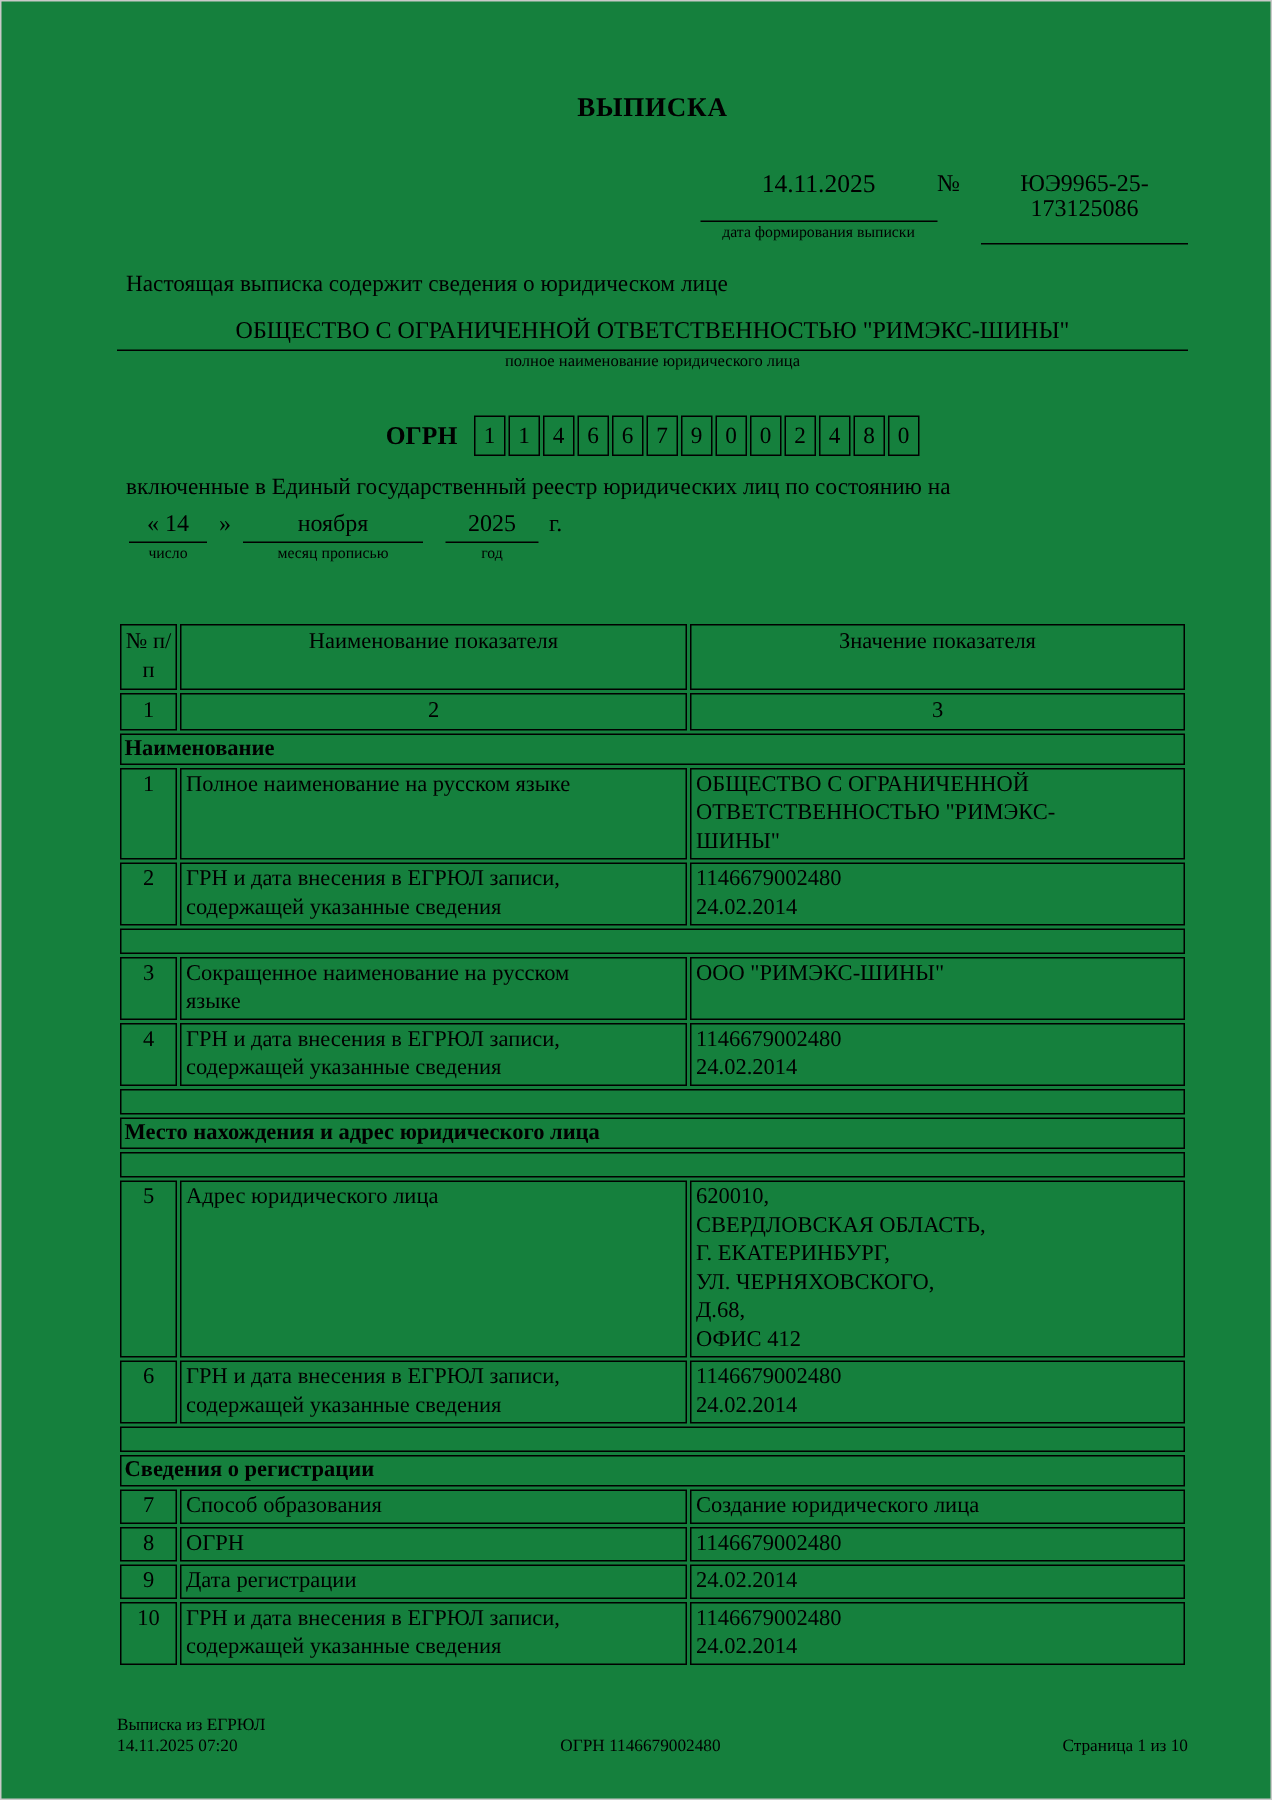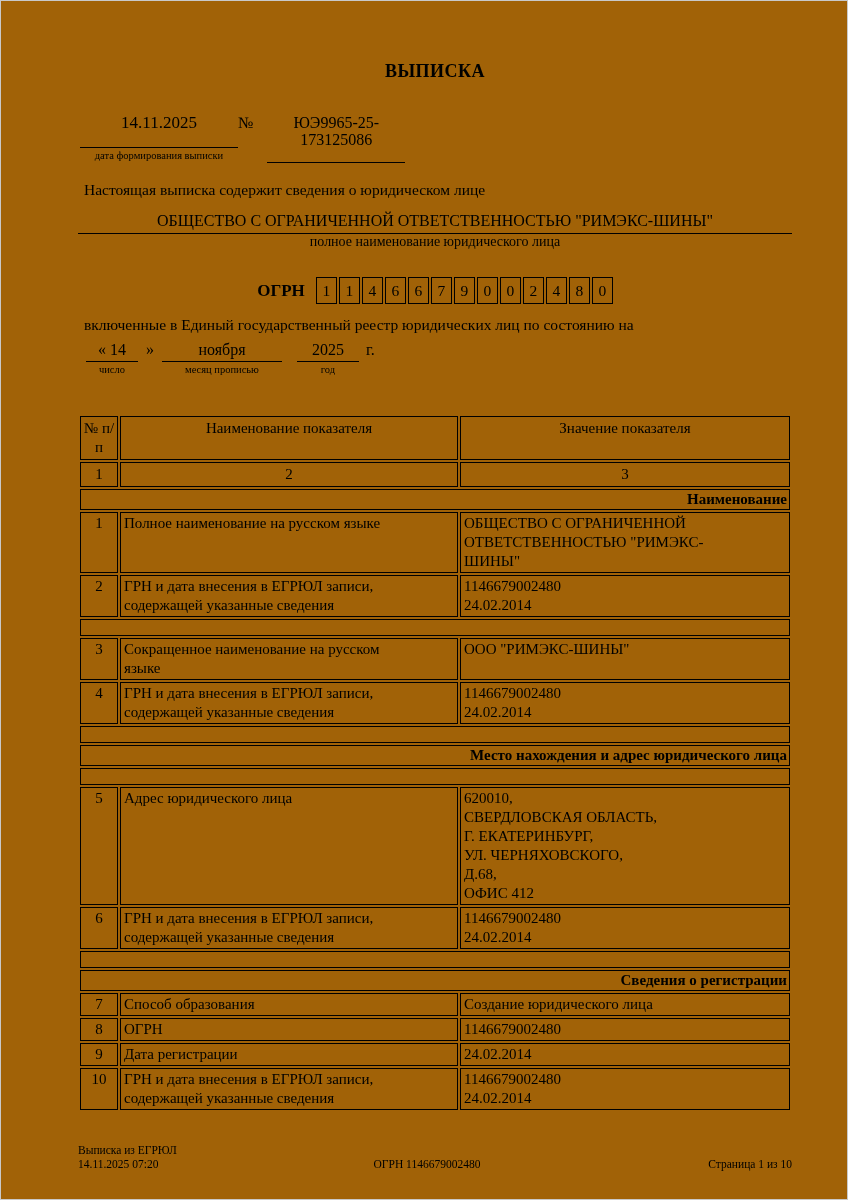--- a/index.html
+++ b/index.html
@@ -1,43 +1,43 @@
 <!DOCTYPE html>
 <html><head>
 <meta charset="utf-8">
 <style>
   html,body{margin:0;padding:0;background:#fff;}
   .page{
     position:relative;
     width:848px;height:1200px;
     box-sizing:border-box;
-    background:#a16207;
+    background:#15803d;
     border:1px solid #c9c9c9;
     font-family:"Liberation Serif","DejaVu Serif",serif;
     color:#000;
     overflow:hidden;
   }
   .content{padding:0 55px 0 77px;}
 
   .title{padding-top:60px;text-align:center;font-weight:bold;font-size:18px;line-height:20px;letter-spacing:.5px;}
   .subtitle{margin-top:9px;text-align:center;font-weight:bold;font-size:17px;line-height:19px;}
 
-  .hdr-row{margin-top:33px;display:flex;justify-content:flex-start;align-items:flex-start;}
+  .hdr-row{margin-top:33px;display:flex;justify-content:flex-end;align-items:flex-start;}
   .date-block{width:158px;margin-left:2px;text-align:center;}
   .date-value{font-size:17px;line-height:18px;padding-bottom:15px;border-bottom:1px solid #000;}
   .u-label{font-size:10.5px;line-height:13px;padding-top:1px;}
   .num-block{display:flex;align-items:flex-start;}
   .numero{font-size:16px;line-height:18px;margin-right:14px;}
   .num-value{width:138px;text-align:center;font-size:16px;line-height:17px;padding-bottom:14px;border-bottom:1px solid #000;white-space:pre-line;}
 
   .intro{margin-top:17px;font-size:15.5px;line-height:19px;padding-left:6px;}
 
   .company-block{margin-top:12px;text-align:center;}
   .company-name{font-size:16px;line-height:19px;padding-bottom:3px;border-bottom:1px solid #000;}
-  .company-label{font-size:14px;line-height:13px;padding-top:1px;}
+  .company-label{font-size:11px;line-height:13px;padding-top:1px;}
 
   .ogrn-row{margin-top:29px;display:flex;justify-content:center;align-items:center;}
   .ogrn-label{font-weight:bold;font-size:17px;margin-right:9px;}
   .ogrn-boxes{display:flex;}
   .ogrn-box{
     width:19px;height:25px;border:1px solid #000;margin-left:2px;
     display:flex;align-items:center;justify-content:center;
     font-size:15.5px;
   }
 
@@ -60,21 +60,21 @@
   }
   .doc-table td{
     border:1px solid #000;
     font-size:15px;line-height:19px;
     padding:1px 3px;
     vertical-align:top;
     overflow:hidden;
   }
   .doc-table td.c-num{text-align:center;padding:1px 1px;}
   .doc-table tr.th-row td{text-align:center;padding:2px 2px;}
-  .doc-table tr.section-row td{text-align:right;font-weight:bold;padding:0 2px;}
+  .doc-table tr.section-row td{text-align:left;font-weight:bold;padding:0 2px;}
   .doc-table tr.spacer-row td{height:15px;padding:0;}
   .pre{white-space:pre-line;}
 
   .footer{
     position:absolute;left:77px;right:55px;bottom:28px;
     font-size:11.5px;line-height:13.5px;
   }
   .footer-center{position:absolute;left:0;right:16px;bottom:0;text-align:center;}
   .footer-right{position:absolute;right:0;bottom:0;text-align:right;}
   .footer-left{position:relative;}

